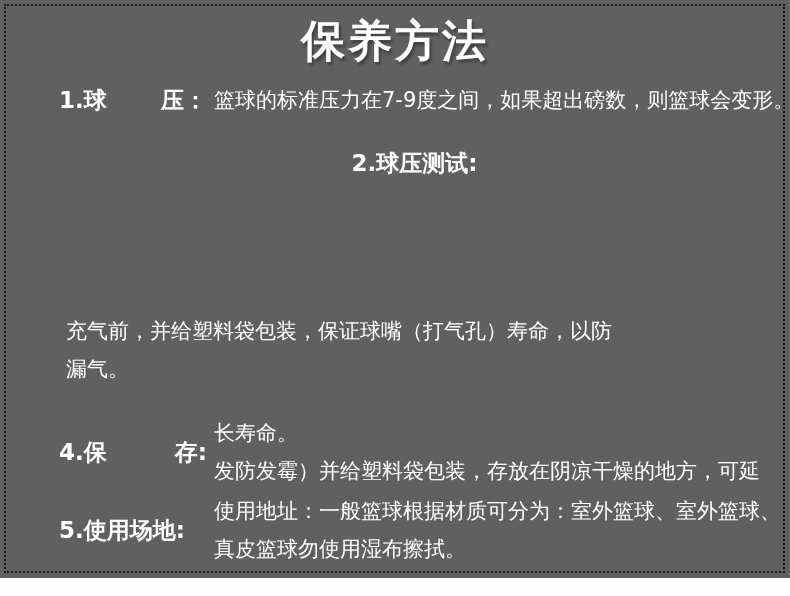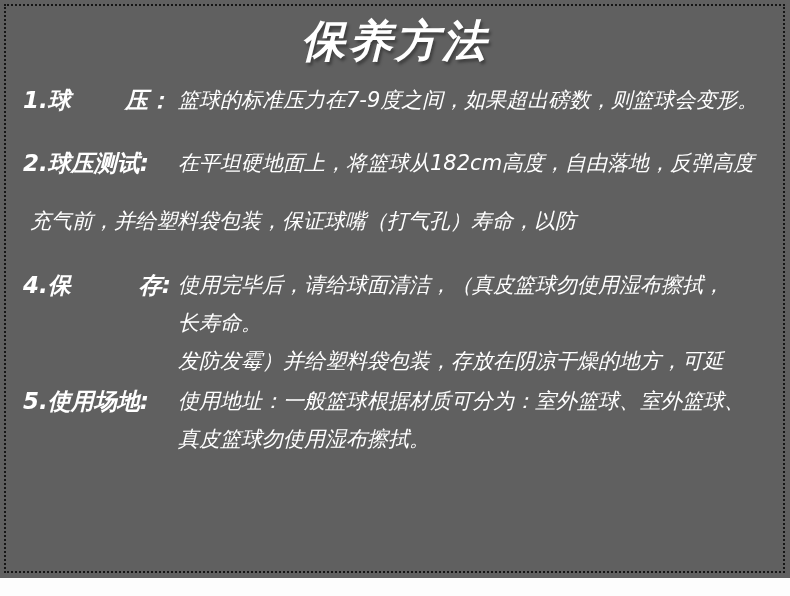--- a/index.html
+++ b/index.html
@@ -1,15 +1,15 @@
 <!DOCTYPE html>
 <html><head>
 <meta charset="utf-8">
 <style>
-  * { margin: 0; padding: 0; box-sizing: border-box; font-style: italic; }
+  * { margin: 0; padding: 0; box-sizing: border-box; }
   html, body {
     width: 790px;
     height: 596px;
     background: #fdfdfd;
     font-family: "DejaVu Sans", "Liberation Sans", sans-serif;
     overflow: hidden;
   }
   .panel {
     position: relative;
     width: 790px;
@@ -30,24 +30,25 @@
     font-weight: bold;
     text-align: center;
     letter-spacing: 3px;
     text-shadow: 2px 3px 3px rgba(0,0,0,0.35);
   }
   .items {
     padding: 0 20px 0 23px;
   }
   .item {
     display: flex;
-    align-items: flex-start;
+    align-items: center;
+    margin-left: 36px;
   }
   .item-1 { margin-top: 15px; }
-  .item-2 { margin-top: 25px; }
+  .item-2 { margin-top: 25px; flex-direction: column; }
   .item-3 { margin-top: 20px; }
   .item-4 { margin-top: 26px; }
   .item-5 { margin-top: 2px; }
   .label {
     flex: 0 0 148px;
     display: flex;
     justify-content: space-between;
     font-size: 23px;
     font-weight: bold;
     line-height: 38px;
@@ -87,37 +88,36 @@
         <div class="line">篮球的标准压力在7-9度之间，如果超出磅数，则篮球会变形。</div>
       </div>
     </div>
 
     <div class="item item-2">
       <div class="label">
         <span>2.球压测试:</span>
         <span></span>
       </div>
       <div class="desc">
-        <div class="line">在平坦硬地面上，将篮球从182cm高度，自由落地，反弹高度</div>
       </div>
     </div>
 
     <div class="item item-3">
       <div class="desc">
         <div class="line">充气前，并给塑料袋包装，保证球嘴（打气孔）寿命，以防</div>
+        <div class="line">漏气。</div>
       </div>
     </div>
 
     <div class="item item-4">
       <div class="label">
         <span>4.保</span>
         <span>存:</span>
       </div>
       <div class="desc">
-        <div class="line">使用完毕后，请给球面清洁，（真皮篮球勿使用湿布擦拭，</div>
         <div class="line">长寿命。</div>
         <div class="line">发防发霉）并给塑料袋包装，存放在阴凉干燥的地方，可延</div>
       </div>
     </div>
 
     <div class="item item-5">
       <div class="label">
         <span>5.使用场地:</span>
         <span></span>
       </div>

